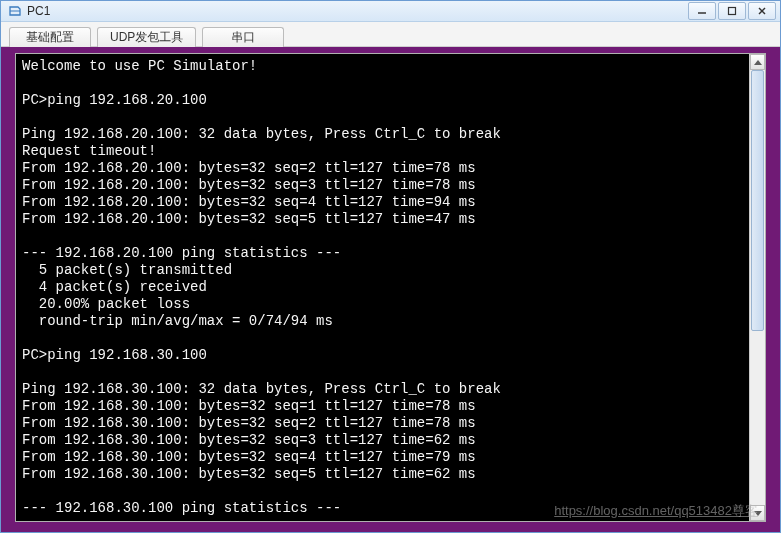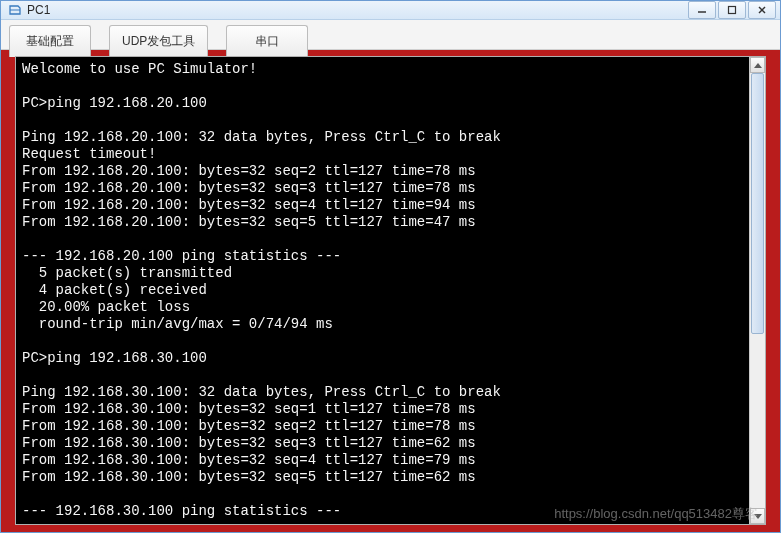--- a/index.html
+++ b/index.html
@@ -7,21 +7,21 @@
     font-family: "Microsoft YaHei", Tahoma, Arial, sans-serif;
     background: #fff;
     width: 781px;
     height: 533px;
     overflow: hidden;
   }
   .window {
     width: 781px;
     height: 533px;
     border: 1px solid #6b9bd2;
-    background: #b91c1c;
+    background: #701a75;
     display: flex;
     flex-direction: column;
   }
   .titlebar {
     height: 28px;
     background: linear-gradient(to bottom, #ebf3fb 0%, #d7e7f7 100%);
     border-bottom: 1px solid #b8d0e8;
     display: flex;
     align-items: center;
     padding: 0 4px 0 6px;
@@ -49,29 +49,29 @@
   .tabbar {
     height: 30px;
     background: #f4f4f4;
     padding: 4px 8px 0 8px;
     display: flex;
     gap: 0;
     border-bottom: 1px solid #cfcfcf;
   }
   .tab {
     min-width: 82px;
-    height: 32px;
+    height: 20px;
     padding: 0 12px;
     background: linear-gradient(to bottom,#fdfdfd,#ececec);
     border: 1px solid #bcbcbc;
     border-bottom: none;
     border-radius: 3px 3px 0 0;
     display: flex; align-items: center; justify-content: center;
     font-size: 12px; color: #333;
-    margin-right: 18px;
+    margin-right: 6px;
     cursor: pointer;
     position: relative;
     top: 1px;
   }
   .tab.active {
     background: #fff;
     border-bottom: 1px solid #fff;
     top: 1px;
   }
   .content-wrap {
@@ -121,20 +121,21 @@
   .sb-arrow { width:0;height:0;border-left:4px solid transparent;border-right:4px solid transparent; }
   .sb-arrow.up { border-bottom:5px solid #5c5c5c; }
   .sb-arrow.down { border-top:5px solid #5c5c5c; }
   .watermark {
     position: absolute;
     right: 22px; bottom: 12px;
     font-size: 13px;
     color: rgba(180,180,180,0.55);
     font-family: Arial, sans-serif;
     pointer-events: none;
+    text-decoration: underline;
   }
 </style>
 </head>
 <body>
 
 <div class="window">
 
   <div class="titlebar">
     <span class="app-icon">
       <svg width="14" height="14" viewBox="0 0 14 14">

